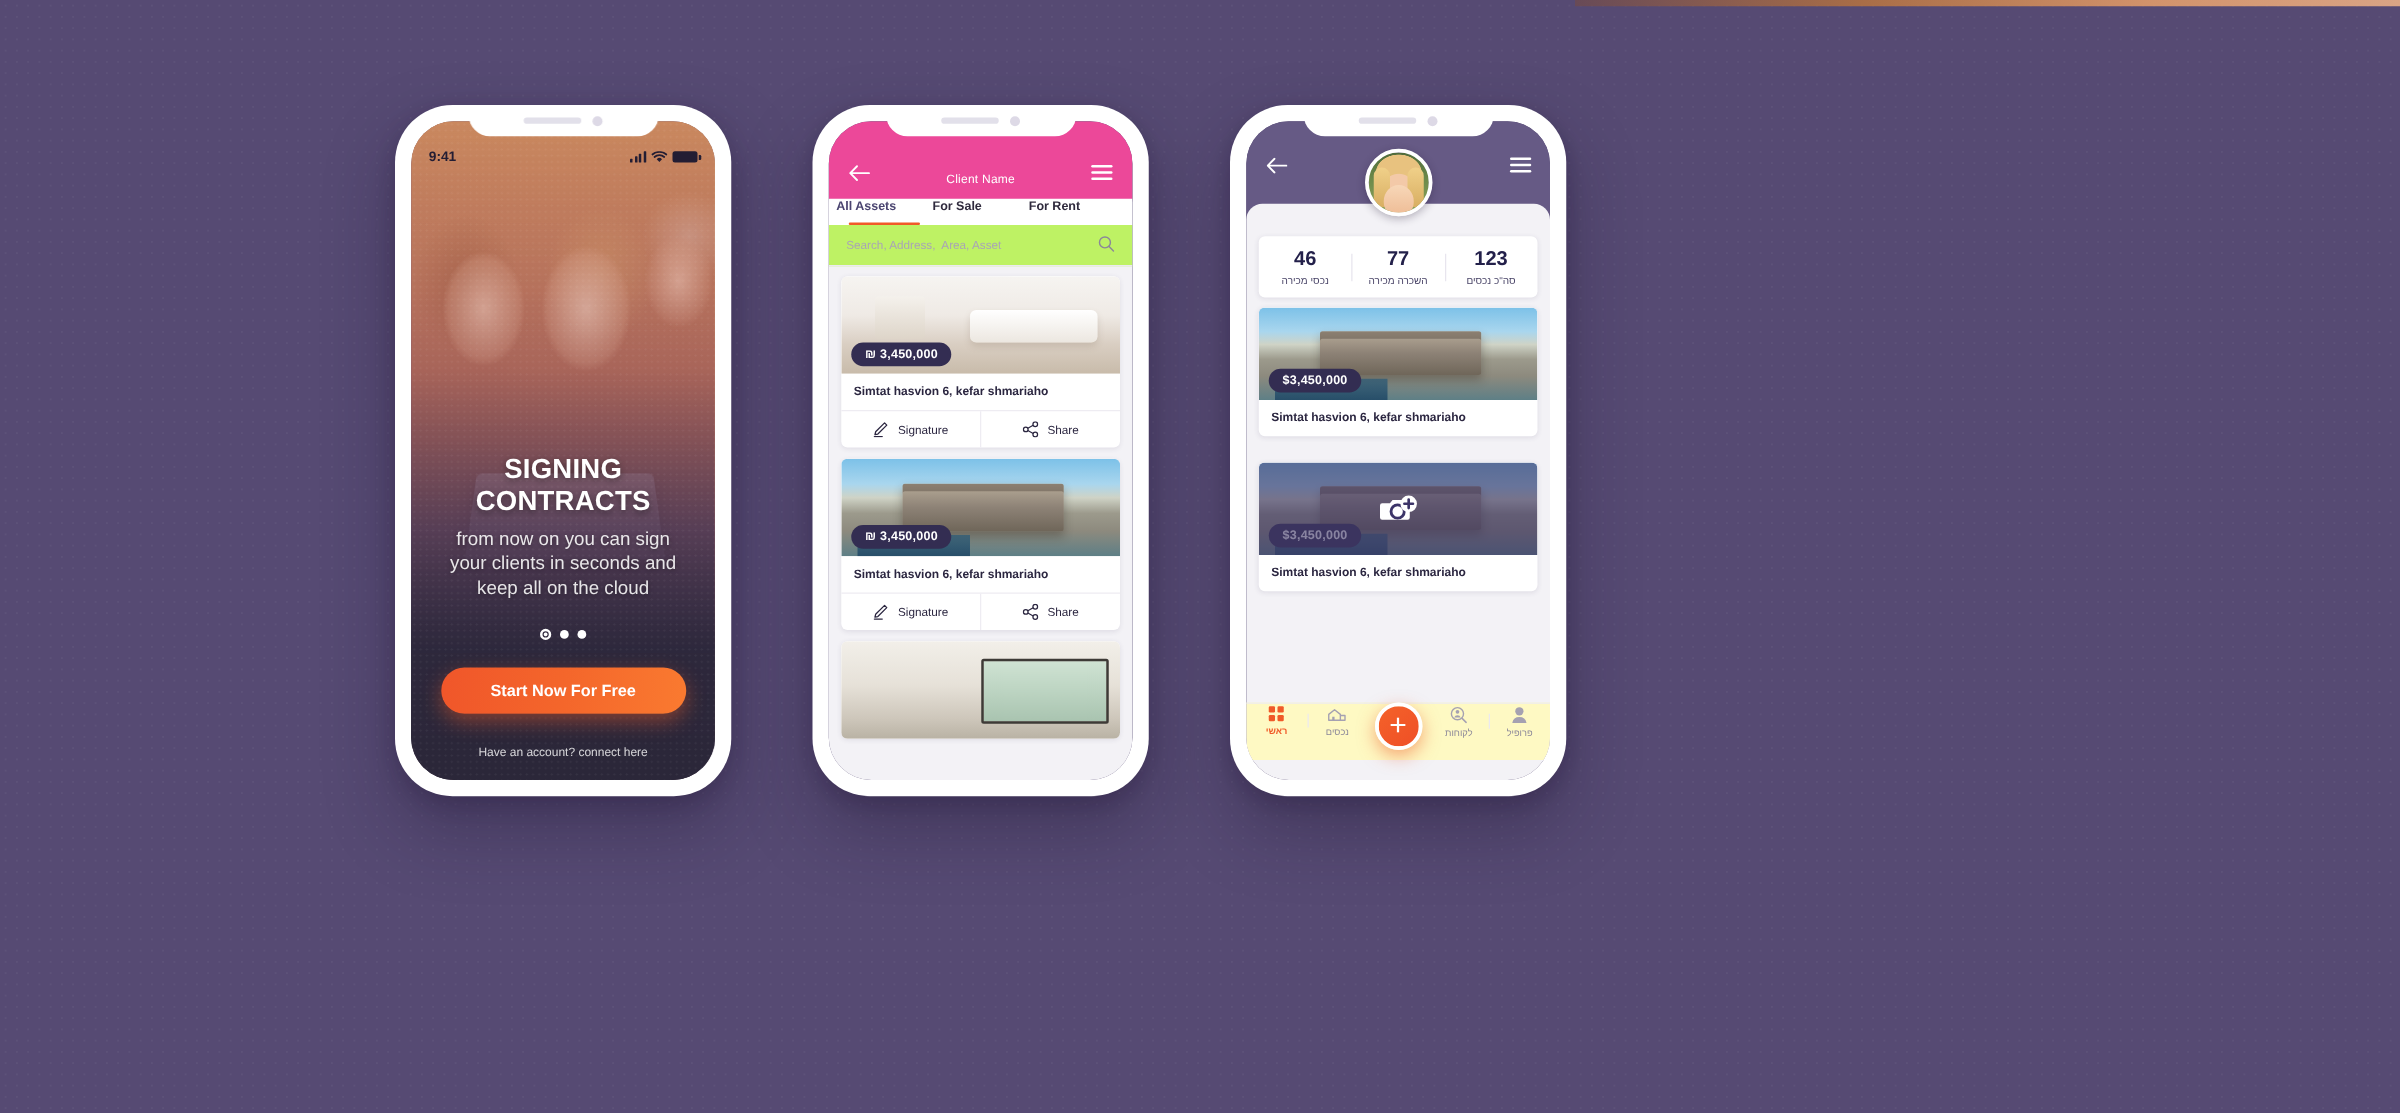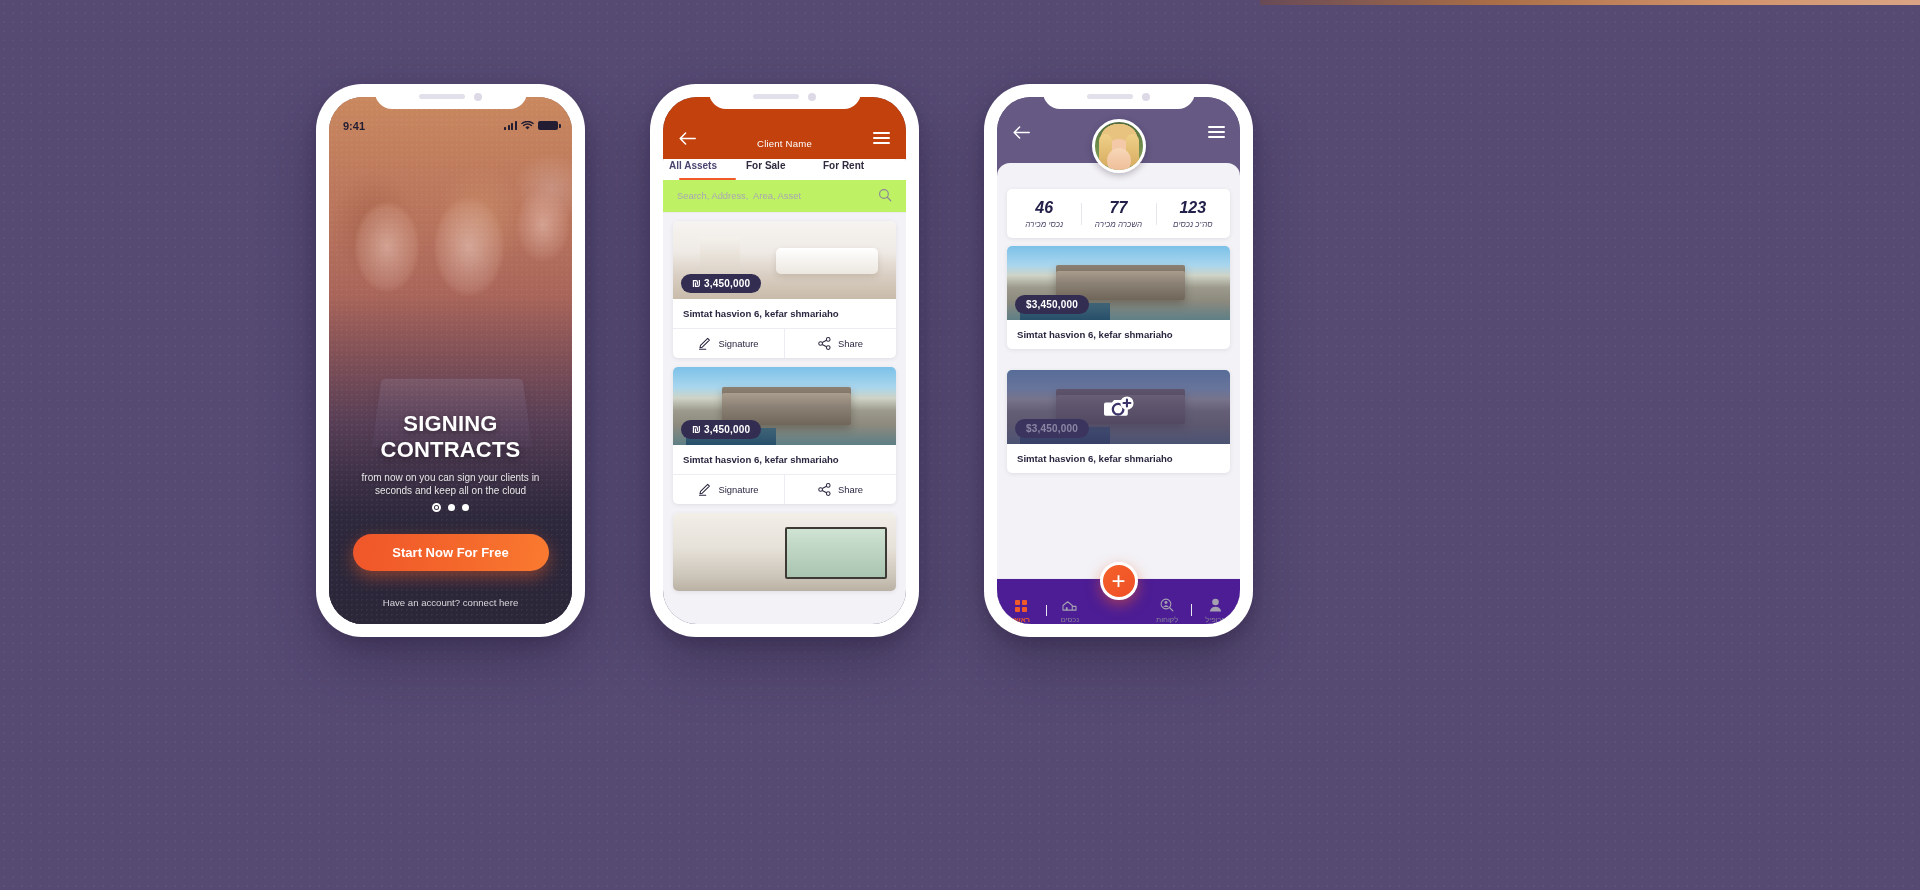--- a/index.html
+++ b/index.html
@@ -152,24 +152,24 @@
   .ob-title {
     color: #ffffff;
     font-size: 22px;
     font-weight: bold;
     letter-spacing: .2px;
     text-shadow: 0 2px 6px rgba(0,0,0,.45);
     margin-bottom: 8px;
   }
   .ob-sub {
     color: rgba(255,255,255,.88);
-    font-size: 10px;
+    font-size: 15px;
     line-height: 1.32;
     max-width: 196px;
-    margin: 0 auto 6px;
+    margin: 0 auto 22px;
     text-shadow: 0 1px 4px rgba(0,0,0,.4);
   }
   .ob-pager {
     display: flex; justify-content: center; align-items: center; gap: 7px;
     margin-bottom: 22px;
   }
   .ob-pager .dot { width: 7px; height: 7px; border-radius: 50%; background: #ffffff; }
   .ob-pager .dot.ring {
     background: transparent;
     border: 2px solid #ffffff;
@@ -199,21 +199,21 @@
     margin-top: 26px;
     color: rgba(255,255,255,.8);
     font-size: 9.6px;
     cursor: pointer;
   }
 
   
   .app-header {
     position: relative;
     height: 62px;
-    background: #c2410c;
+    background: #ec4899;
     display: flex;
     align-items: flex-end;
     justify-content: space-between;
     padding: 0 13px 10px;
     z-index: 30;
   }
   .hdr-title {
     color: #ffffff;
     font-size: 9.6px;
     font-weight: normal;
@@ -426,21 +426,20 @@
     border-top-right-radius: 13px;
     overflow: hidden;
   }
   .stats {
     background: #ffffff;
     display: flex;
     margin: 26px 10px 0;
     border-radius: 5px;
     box-shadow: 0 1px 4px rgba(60,48,90,.10);
     padding: 10px 0 9px;
-    font-style: italic;
   }
   .stat {
     flex: 1;
     text-align: center;
     position: relative;
   }
   .stat + .stat::before {
     content:"";
     position:absolute; left:0; top:4px; bottom:4px;
     width:1px; background:#e8e5ee;
@@ -467,25 +466,25 @@
   }
   .cam-plus {
     position: absolute;
     left: 50%; top: 50%;
     transform: translate(-50%,-50%);
     z-index: 5;
     width: 30px; height: 24px;
   }
   .bottom-nav {
     position: absolute;
-    left: 0; right: 0; bottom: 0;
+    left: 0; right: 0; bottom: 16px;
     height: 46px;
-    background: #4c1d95;
-    display: flex;
-    align-items: flex-end;
+    background: #fef9c3;
+    display: flex;
+    align-items: flex-start;
     border-top: 1px solid #edebf1;
     z-index: 30;
   }
   .nav-item {
     flex: 1;
     display: flex;
     flex-direction: column;
     align-items: center;
     gap: 3px;
     cursor: pointer;

